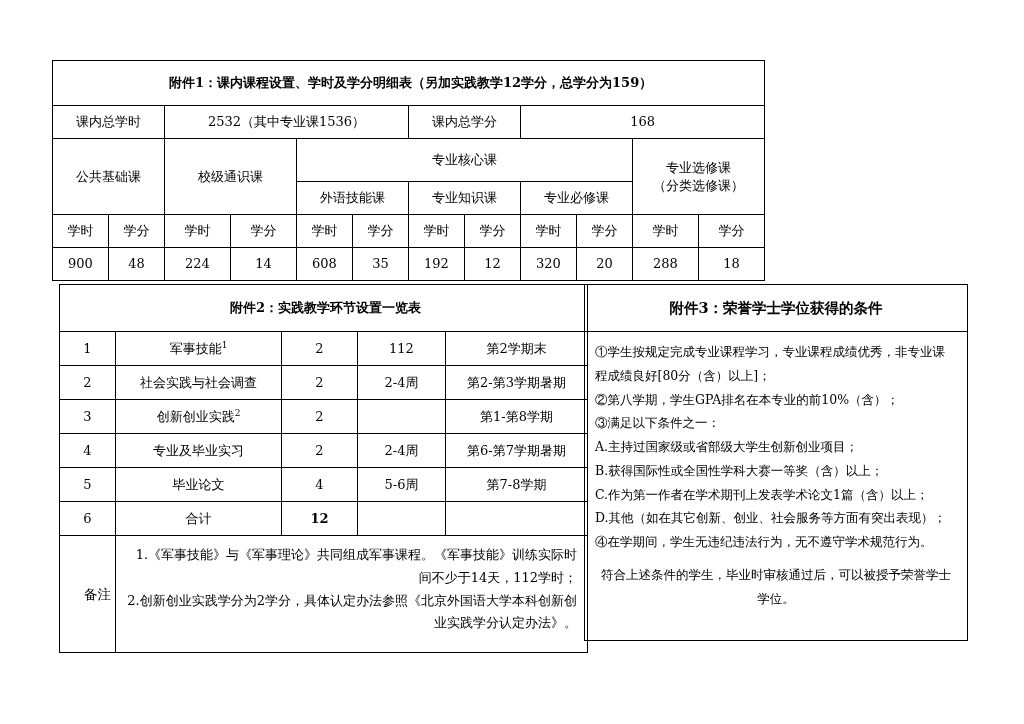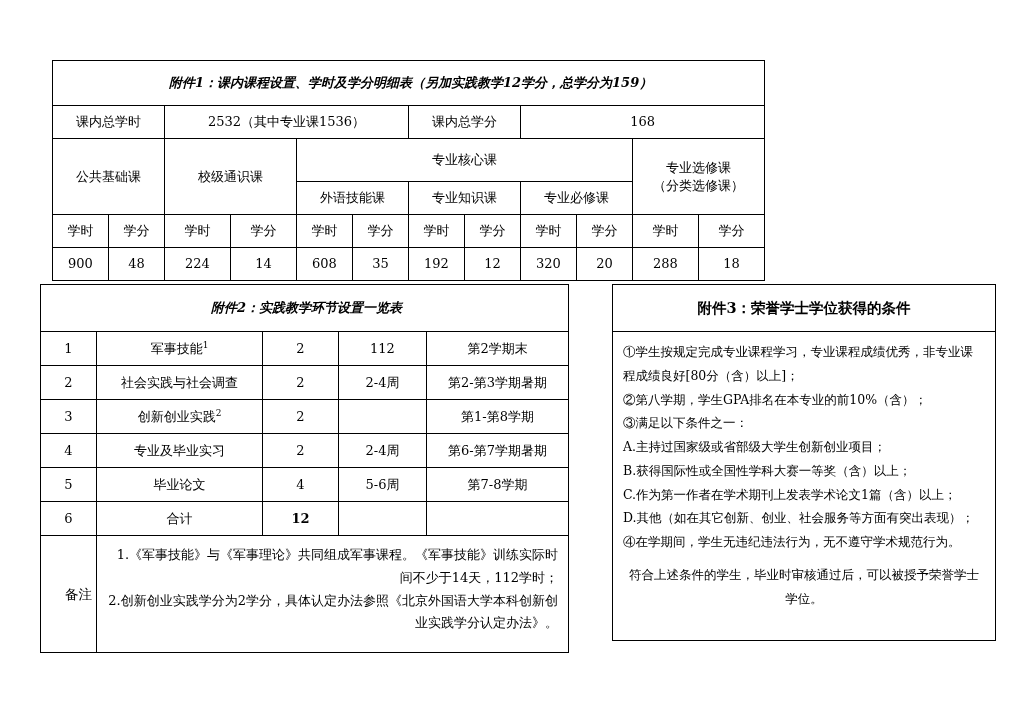--- a/index.html
+++ b/index.html
@@ -32,58 +32,57 @@
     font-size: 13px;
     line-height: 1.35;
     padding: 3px 4px;
     font-family: "DejaVu Serif", "Liberation Serif", serif;
   }
   .title-cell {
     text-align: right;
     font-weight: bold;
     font-size: 14.5px;
     padding: 7px 10px 7px 14px !important;
-    font-style: italic;
   }
   .num { font-size: 13px; }
   .sup { font-size: 9px; vertical-align: super; }
 
   
   #table1-wrap {
     position: absolute;
     left: 52px;
     top: 60px;
   }
   #table1 { width: 662px; }
   #table1 td { height: 26px; }
   #table1 .t1-title { height: 30px; }
   #table1 .t1-row-tall { height: 36px; }
 
   
   #table2-wrap {
     position: absolute;
-    left: 40px;
+    left: 59px;
     top: 284px;
   }
   #table2 { width: 528px; }
   #table2 td { height: 27px; }
   #table2 .t2-title { height: 32px; }
   #table2 .remark-label { font-size: 13.5px; padding-left: 24px; }
   #table2 .remark-body {
     text-align: right;
     font-size: 13px;
     line-height: 1.75;
     padding: 8px 10px !important;
     vertical-align: top;
   }
 
   
   #table3-wrap {
     position: absolute;
-    left: 612px;
+    left: 584px;
     top: 284px;
   }
   #table3 { width: 384px; }
   #table3 td { border: 1px solid #000; }
   #table3 .t3-title {
     height: 32px;
     text-align: center !important;
     font-weight: bold;
     font-size: 14.5px;
     padding: 7px 6px !important;

